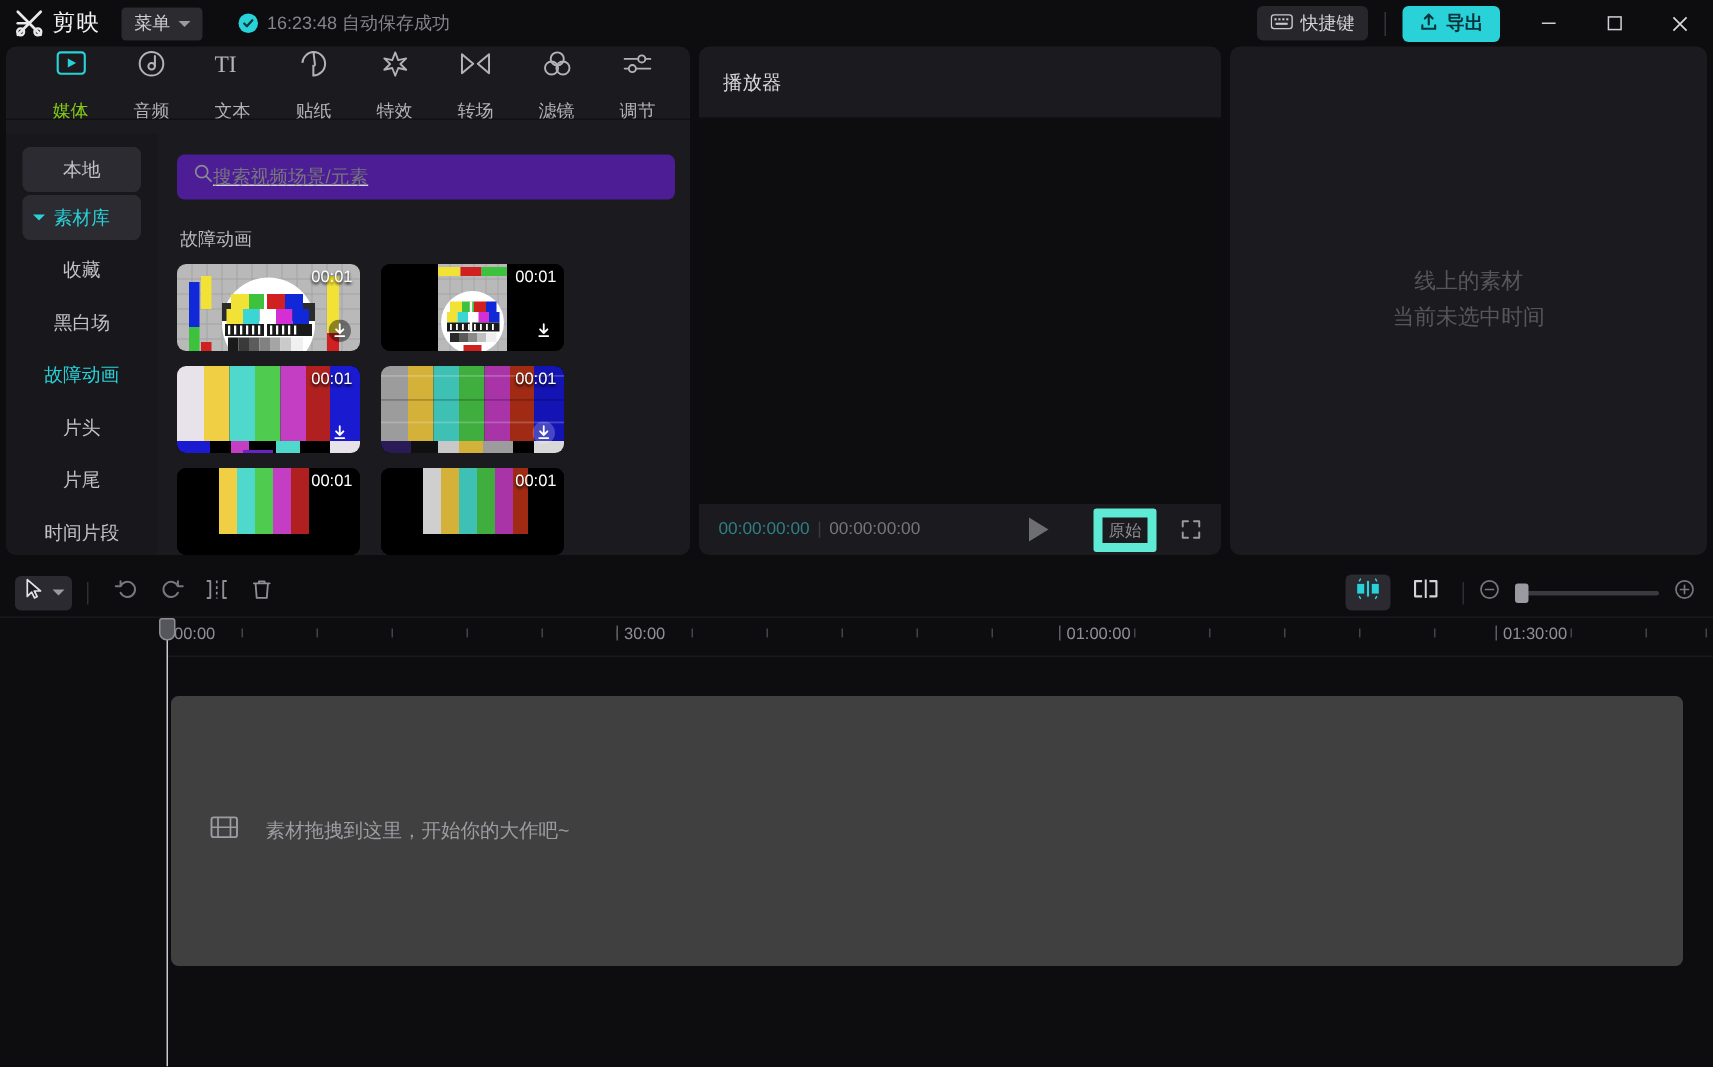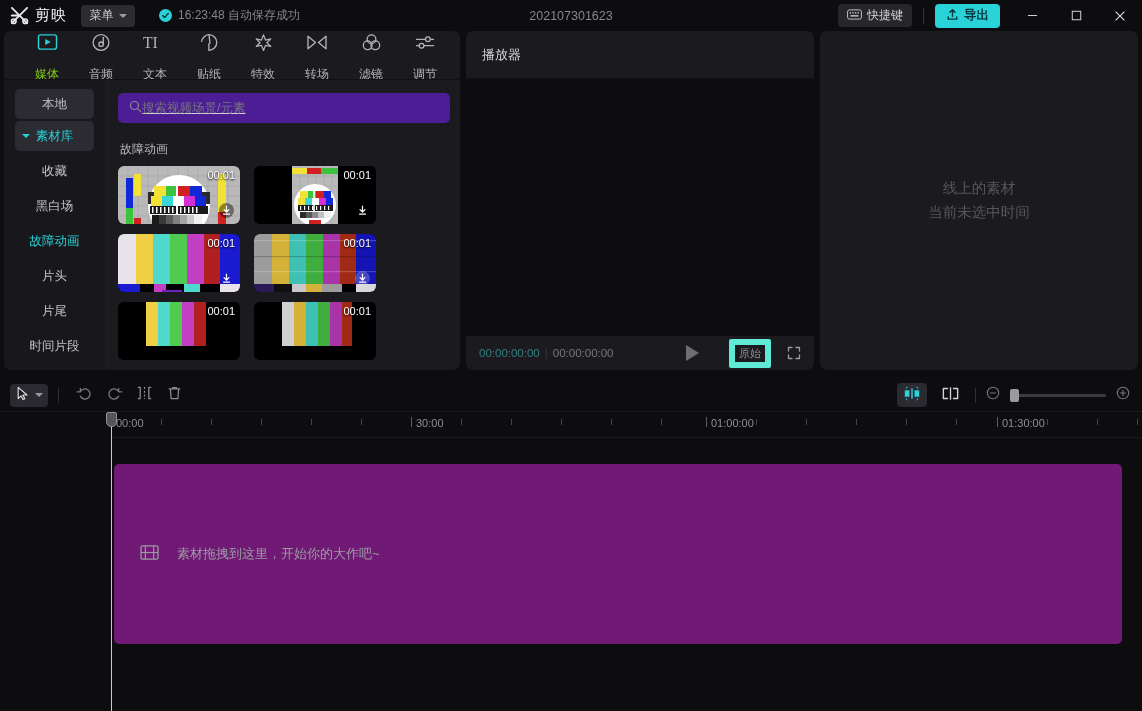--- a/index.html
+++ b/index.html
@@ -74,21 +74,21 @@
   .tabs { height: 48px; display: flex; align-items: center; padding: 3px 8px 0 16px; gap: 0; }
   .tab {
     width: 54px; display: flex; flex-direction: column; align-items: center;
     gap: 14px; cursor: pointer; color: #b2b2b8;
   }
   .tab .ticon { height: 22px; display: flex; align-items: flex-end; }
   .tab .tlabel { font-size: 12px; }
   .tab.active { color: #84cc16; }
   .tabs-divider { height: 1px; background: #111114; }
 
-  .panel-body { flex: 1; display: flex; min-height: 0; }
+  .panel-body { flex: 1; display: flex; min-height: 0; align-items: flex-end; }
   .side-nav {
     width: 101px; background: #18181c; padding-top: 9px;
     display: flex; flex-direction: column; gap: 2px; overflow: hidden;
   }
   .nav-item {
     height: 30px; margin: 0 11px; border-radius: 5px;
     display: flex; align-items: center; justify-content: center;
     font-size: 12.5px; color: #c2c2c8; cursor: pointer; position: relative;
   }
   .nav-item.pill { background: #2b2b31; }
@@ -219,32 +219,31 @@
     background: #c9c9cf; z-index: 8; pointer-events: none;
   }
   .playhead-cap {
     position: absolute; left: -5px; top: 0; width: 11px; height: 15px;
     background: #55555c; border: 1px solid #8e8e94;
     border-radius: 2px 2px 5px 5px; cursor: grab; pointer-events: auto;
   }
   .tl-canvas { position: relative; height: 273px; }
   .drop-zone {
     position: absolute; left: 114px; top: 26px; width: 1008px; height: 180px;
-    background: #701a75; border-radius: 5px;
+    background: #404040; border-radius: 5px;
     display: flex; align-items: center; padding-left: 26px; gap: 18px;
   }
   .drop-text { font-size: 13px; color: #9c9ca2; }
 </style>
 </head>
 <body>
 
 <div class="app">
 
   <div class="titlebar">
-    <div class="proj-title">202107301623</div>
 
     <div class="logo-wrap">
       <span>
         <svg class="logo-mark" viewBox="0 0 22 22">
           <path d="M3 3 L19 19 M19 3 L3 19" stroke="#e9e9ec" stroke-width="1.9" fill="none" stroke-linecap="round"></path>
           <path d="M3 11 L11 11" stroke="#e9e9ec" stroke-width="1.9" stroke-linecap="round"></path>
           <circle cx="5" cy="17" r="2.4" fill="none" stroke="#e9e9ec" stroke-width="1.7"></circle>
           <circle cx="17" cy="17" r="2.4" fill="none" stroke="#e9e9ec" stroke-width="1.7"></circle>
         </svg>
       </span>

